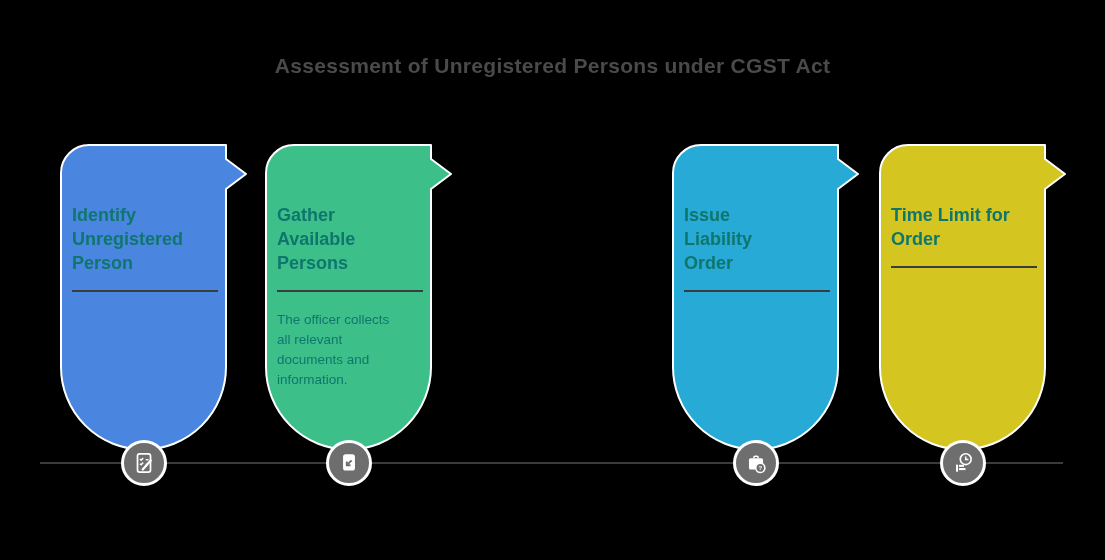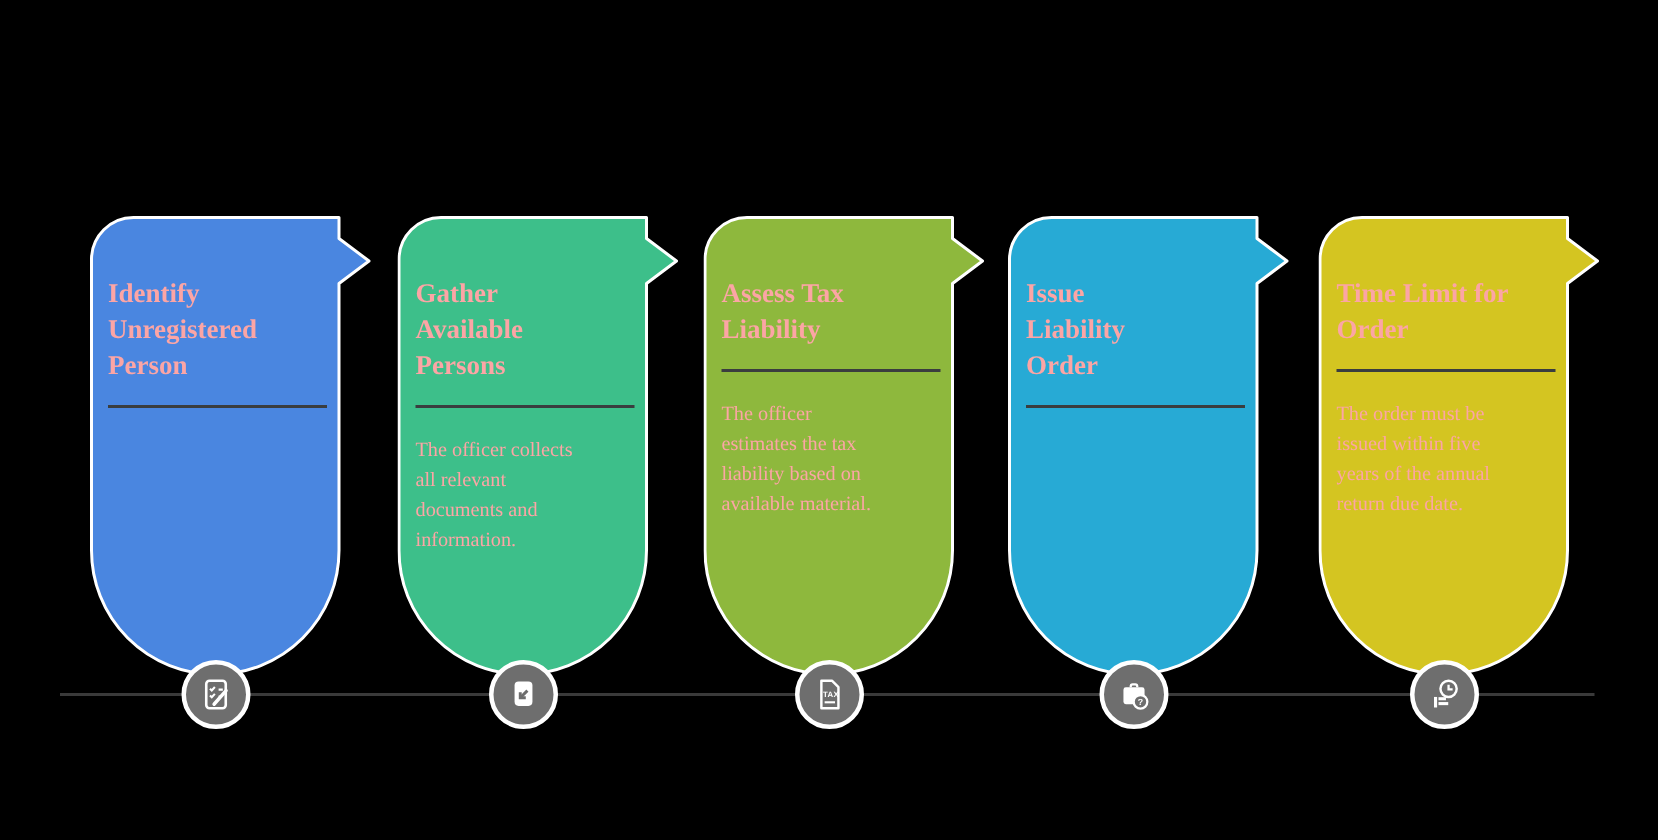--- a/index.html
+++ b/index.html
@@ -46,25 +46,24 @@
     z-index: 2;
   }
   .card-shape {
     position: absolute;
     left: 0;
     top: 0;
   }
   .card-content {
     position: absolute;
     left: 12px;
-    top: 40px;
+    top: 60px;
     width: 146px;
-    color: #fca5a5;
+    color: #0f766e;
     z-index: 3;
-    font-family: Liberation Serif, serif;
   }
   .card-title {
     font-size: 18px;
     font-weight: 700;
     line-height: 24px;
     white-space: pre-line;
   }
   .card-divider {
     width: 146px;
     height: 2px;
@@ -90,20 +89,21 @@
     align-items: center;
     justify-content: center;
   }
   .icon-circle svg { display: block; }
 </style>
 </head>
 <body>
 
 <div class="stage">
 
+  <div class="main-title">Assessment of Unregistered Persons under CGST Act</div>
 
   <div class="timeline" style="background-color: rgb(58, 58, 58);"></div>
 
   <div class="card" style="left:60px">
     <svg class="card-shape" width="188" height="312" viewBox="0 0 188 312">
       <path d="M 29 2 H 166 L 166 16 L 186 31 L 166 46 L 166 224 A 82.5 82.5 0 0 1 1 224 L 1 30 A 28 28 0 0 1 29 2 Z" stroke="#ffffff" stroke-width="2" stroke-linejoin="round" fill="#4a86e0"></path>
     </svg>
     <div class="card-content">
       <div class="card-title">Identify
 Unregistered
@@ -138,41 +138,20 @@
     </div>
     <div class="icon-circle" style="background-color: rgb(110, 110, 110);">
       <svg width="26" height="26" viewBox="0 0 24 24">
         <rect x="6.5" y="4" width="11" height="15" rx="2.5" fill="#ffffff" stroke="none"></rect>
         <path d="M14.4 9.6 L10 14" stroke="#6e6e6e" stroke-width="1.8" fill="none"></path>
         <path d="M10 10.6 V14 H13.4" stroke="#6e6e6e" stroke-width="1.8" fill="none"></path>
       </svg>
     </div>
   </div>
 
-  <div class="card" style="left:469px">
-    <svg class="card-shape" width="188" height="312" viewBox="0 0 188 312">
-      <path d="M 29 2 H 166 L 166 16 L 186 31 L 166 46 L 166 224 A 82.5 82.5 0 0 1 1 224 L 1 30 A 28 28 0 0 1 29 2 Z" stroke="#ffffff" stroke-width="2" stroke-linejoin="round" fill="#8eb83d"></path>
-    </svg>
-    <div class="card-content">
-      <div class="card-title">Assess Tax
-Liability</div>
-      <div class="card-divider" style="background-color: rgb(58, 61, 63);"></div>
-      <div class="card-desc">The officer
-estimates the tax
-liability based on
-available material.</div>
-    </div>
-    <div class="icon-circle" style="background-color: rgb(110, 110, 110);">
-      <svg width="26" height="26" viewBox="0 0 24 24">
-        <path d="M7 3.5 H13.5 L17.5 7.5 V20.5 H7 Z" fill="none" stroke="#ffffff" stroke-width="1.5" stroke-linejoin="round"></path>
-        <text x="8" y="13.4" font-size="4.8" font-weight="bold" fill="#ffffff" font-family="Liberation Sans, sans-serif" letter-spacing="0.2">TAX</text>
-        <path d="M9 16.8 h6.4" stroke="#ffffff" stroke-width="1.3"></path>
-      </svg>
-    </div>
-  </div>
 
   <div class="card" style="left:672px">
     <svg class="card-shape" width="188" height="312" viewBox="0 0 188 312">
       <path d="M 29 2 H 166 L 166 16 L 186 31 L 166 46 L 166 224 A 82.5 82.5 0 0 1 1 224 L 1 30 A 28 28 0 0 1 29 2 Z" stroke="#ffffff" stroke-width="2" stroke-linejoin="round" fill="#27aad5"></path>
     </svg>
     <div class="card-content">
       <div class="card-title">Issue
 Liability
 Order</div>
       <div class="card-divider" style="background-color: rgb(58, 61, 63);"></div>
@@ -188,24 +167,20 @@
   </div>
 
   <div class="card" style="left:879px">
     <svg class="card-shape" width="188" height="312" viewBox="0 0 188 312">
       <path d="M 29 2 H 166 L 166 16 L 186 31 L 166 46 L 166 224 A 82.5 82.5 0 0 1 1 224 L 1 30 A 28 28 0 0 1 29 2 Z" stroke="#ffffff" stroke-width="2" stroke-linejoin="round" fill="#d4c521"></path>
     </svg>
     <div class="card-content">
       <div class="card-title">Time Limit for
 Order</div>
       <div class="card-divider" style="background-color: rgb(58, 61, 63);"></div>
-      <div class="card-desc">The order must be
-issued within five
-years of the annual
-return due date.</div>
     </div>
     <div class="icon-circle" style="background-color: rgb(110, 110, 110);">
       <svg width="26" height="26" viewBox="0 0 24 24">
         <circle cx="14.5" cy="8.5" r="5" fill="none" stroke="#ffffff" stroke-width="1.5"></circle>
         <path d="M14.5 6 V8.8 H17" fill="none" stroke="#ffffff" stroke-width="1.4"></path>
         <path d="M6.5 20 V13.5" stroke="#ffffff" stroke-width="1.9"></path>
         <path d="M8.3 14.6 h4.6" stroke="#ffffff" stroke-width="1.9"></path>
         <path d="M8.3 17.6 h6" stroke="#ffffff" stroke-width="1.9"></path>
       </svg>
     </div>

